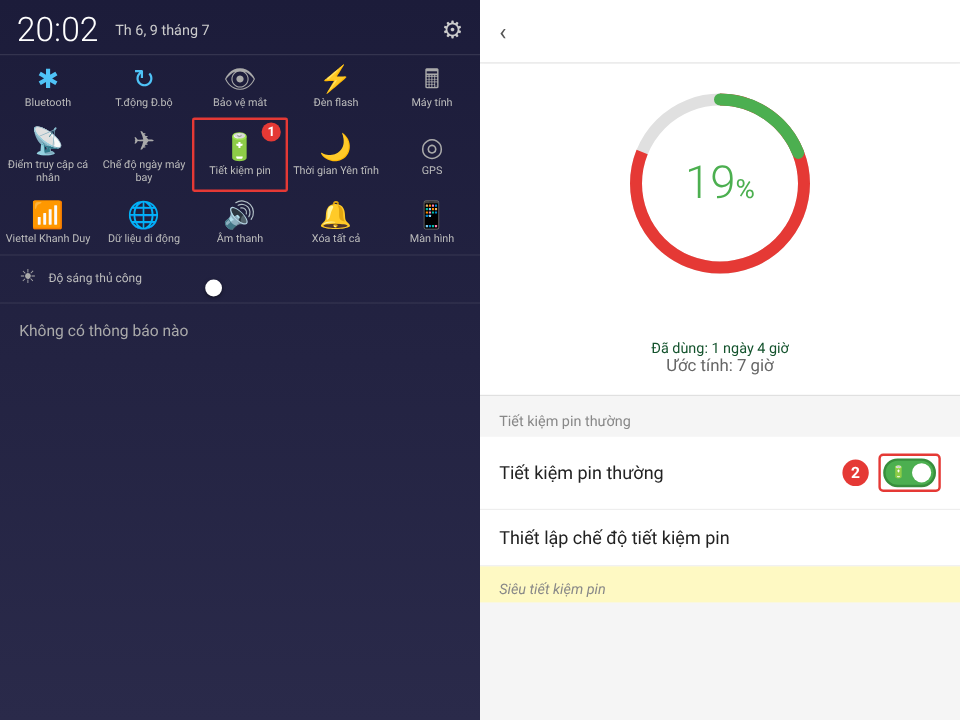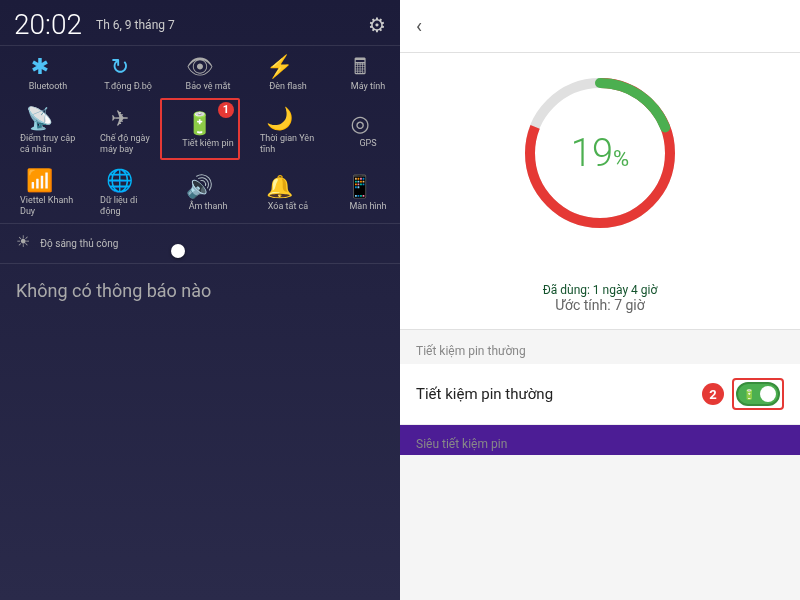--- a/index.html
+++ b/index.html
@@ -77,23 +77,22 @@
       margin-bottom: 3px;
     }
 
     .qs-icon.active {
       color: #4fc3f7;
     }
 
     .qs-label {
       font-size: 9px;
       color: #bbb;
-      text-align: left;
+      text-align: center;
       line-height: 1.2;
-      margin-left: 16px;
     }
 
     .step-badge {
       position: absolute;
       top: 2px;
       right: 4px;
       background: #e53935;
       color: white;
       font-size: 11px;
       font-weight: bold;
@@ -140,21 +139,21 @@
       background: white;
       border-radius: 50%;
       position: absolute;
       top: -5px;
       left: 38%;
       box-shadow: 0 1px 3px rgba(0,0,0,0.5);
     }
 
     .no-notification {
       padding: 16px;
-      font-size: 18px;
+      font-size: 13px;
       color: #aaa;
     }
 
     
     .right-panel {
       width: 400px;
       height: 600px;
       background: #f5f5f5;
       display: flex;
       flex-direction: column;
@@ -323,21 +322,22 @@
     .setting-link-label {
       flex: 1;
       font-size: 15px;
       color: #222;
     }
 
     .sieutk-header {
       padding: 12px 16px 4px;
       font-size: 12px;
       color: #888;
-      background: #4c1d95;
+      background: #fef9c3;
+      font-style: italic;
     }
   </style>
 </head>
 <body>
 
 <div class="left-panel">
 
   <div class="status-bar">
     <div style="display:flex;align-items:center;gap:6px;">
       <span class="time">20:02</span>
@@ -459,15 +459,18 @@
     <span class="setting-label">Tiết kiệm pin thường</span>
     <span class="step-badge-2">2</span>
     <div class="toggle-highlight">
       <div class="toggle-container">
         <span class="toggle-icon">🔋</span>
         <div class="toggle-thumb"></div>
       </div>
     </div>
   </div>
 
+  <div class="setting-row-link">
+    <span class="setting-link-label">Thiết lập chế độ tiết kiệm pin</span>
+  </div>
 
   <div class="sieutk-header">Siêu tiết kiệm pin</div>
 </div>
 
 </body></html>

